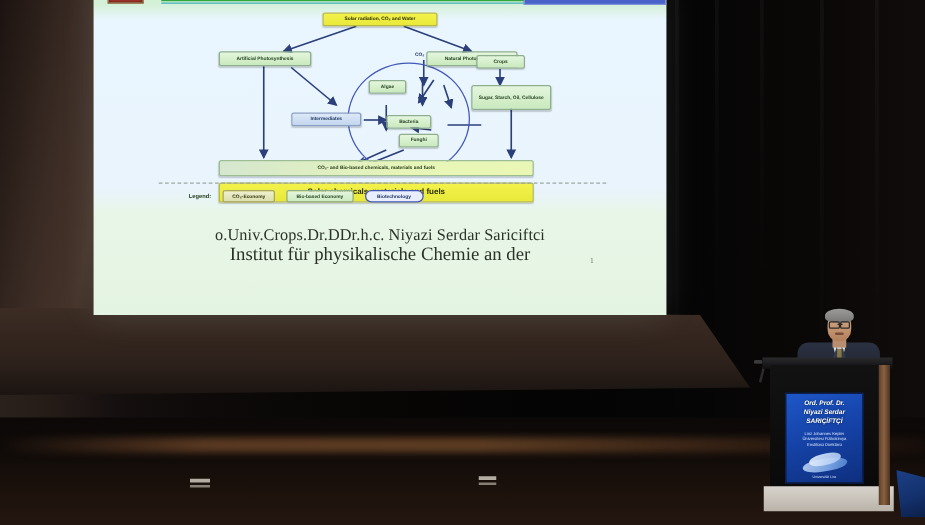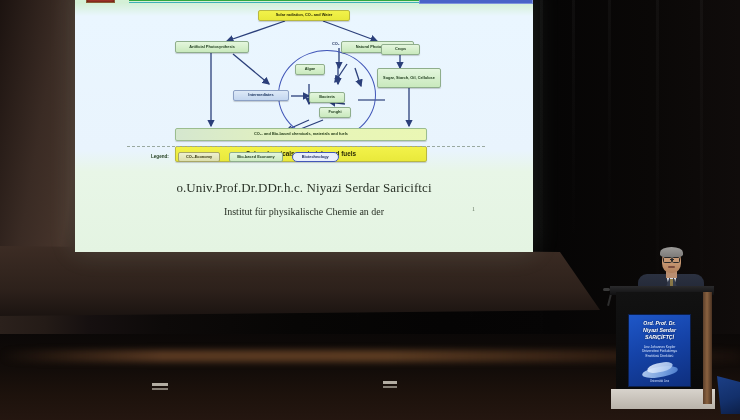--- a/index.html
+++ b/index.html
@@ -62,21 +62,21 @@
     display:flex;align-items:center;gap:9px;}
   .legend .lab{font-size:4.6px;font-weight:bold;color:#1f3b1c;margin-left:24px;}
   .lg{font-size:3.9px;font-weight:bold;padding:1.5px 7px;border-radius:2px;}
   .lg.olive{border:1px solid #a8a768;background:linear-gradient(180deg,#eef0cf,#dcdfae);color:#33330d;}
   .lg.green{border:1px solid #8fae8c;background:linear-gradient(180deg,#e4f6dd,#cdebc2);color:#1d3a1b;}
   .lg.bio{border:1.3px solid #4257b8;border-radius:9px;background:#e8eefb;color:#1e2e66;padding:1.5px 9px;}
 
   .speaker-block{position:absolute;left:0;top:196px;width:100%;text-align:center;
     font-family:"Liberation Serif",serif;color:#2b3328;}
   .sp-name{font-size:13px;letter-spacing:.1px;}
-  .sp-l1{font-size:10px;margin-top:10px;}
+  .sp-l1{font-size:15px;margin-top:0;}
   .sp-l2{font-size:9.6px;}
   .slide-pagemark{position:absolute;right:58px;top:222px;font-size:6px;color:#6a7a66;
     font-family:"Liberation Serif",serif;}
 
   
   .podium{position:absolute;left:616px;top:292px;width:92px;height:104px;
     background:linear-gradient(180deg,#121212,#090909);}
   .podium-top{position:absolute;left:610px;top:286px;width:104px;height:9px;
     background:linear-gradient(180deg,#2a2a2c,#101011);}
   .podium-panel{position:absolute;left:628px;top:314px;width:61px;height:71px;
@@ -233,21 +233,21 @@
 
       <div class="legend-sep"></div>
       <div class="legend">
         <span class="lab">Legend:</span>
         <span class="lg olive">CO₂-Economy</span>
         <span class="lg green">Bio-based Economy</span>
         <span class="lg bio">Biotechnology</span>
       </div>
 
       <div class="speaker-block">
-        <div class="sp-name">o.Univ.Prof.Dr.DDr.h.c. Niyazi Serdar Sariciftci</div>
+        <div class="sp-name">o.Univ.Crops.Dr.DDr.h.c. Niyazi Serdar Sariciftci</div>
         <div class="sp-l1">Institut für physikalische Chemie an der</div>
       </div>
       <div class="slide-pagemark">1</div>
     </div>
   </div>
 
   <div class="person">
     <div class="p-body"></div>
     <div class="p-shirt"></div>
     <div class="p-tie"></div>

